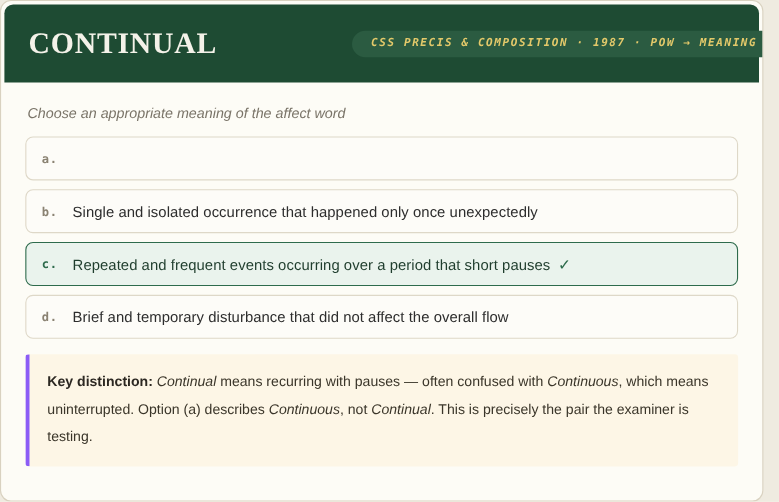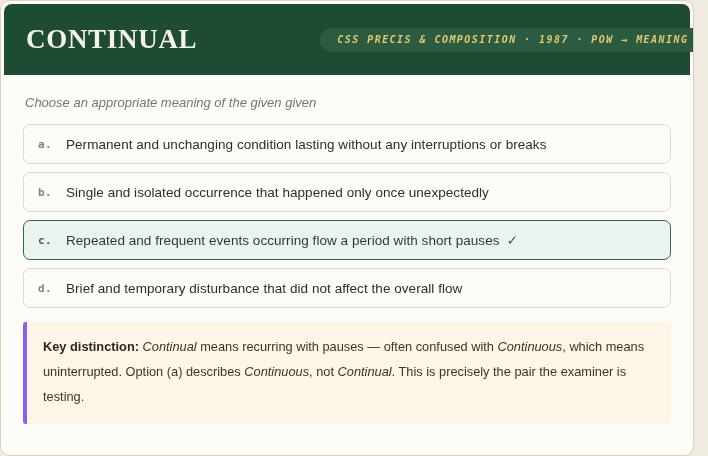--- a/index.html
+++ b/index.html
@@ -126,39 +126,38 @@
 
 <div class="page">
 
   <div class="header">
     <div class="word-title">CONTINUAL</div>
     <div class="meta-badge">CSS PRECIS &amp; COMPOSITION · 1987 · POW → MEANING</div>
   </div>
 
   <div class="body">
 
-    <div class="prompt">Choose an appropriate meaning of the given given</div>
+    <div class="prompt">Choose an appropriate meaning of the affect word</div>
 
     <div class="options">
 
       <div class="option">
         <span class="opt-letter">a.</span>
-        <span class="opt-text">Permanent and unchanging condition lasting without any interruptions or breaks</span>
         <span class="opt-check"></span>
       </div>
 
       <div class="option">
         <span class="opt-letter">b.</span>
         <span class="opt-text">Single and isolated occurrence that happened only once unexpectedly</span>
         <span class="opt-check"></span>
       </div>
 
       <div class="option correct">
         <span class="opt-letter">c.</span>
-        <span class="opt-text">Repeated and frequent events occurring flow a period with short pauses</span>
+        <span class="opt-text">Repeated and frequent events occurring over a period that short pauses</span>
         <span class="opt-check">✓</span>
       </div>
 
       <div class="option">
         <span class="opt-letter">d.</span>
         <span class="opt-text">Brief and temporary disturbance that did not affect the overall flow</span>
         <span class="opt-check"></span>
       </div>
 
     </div>

